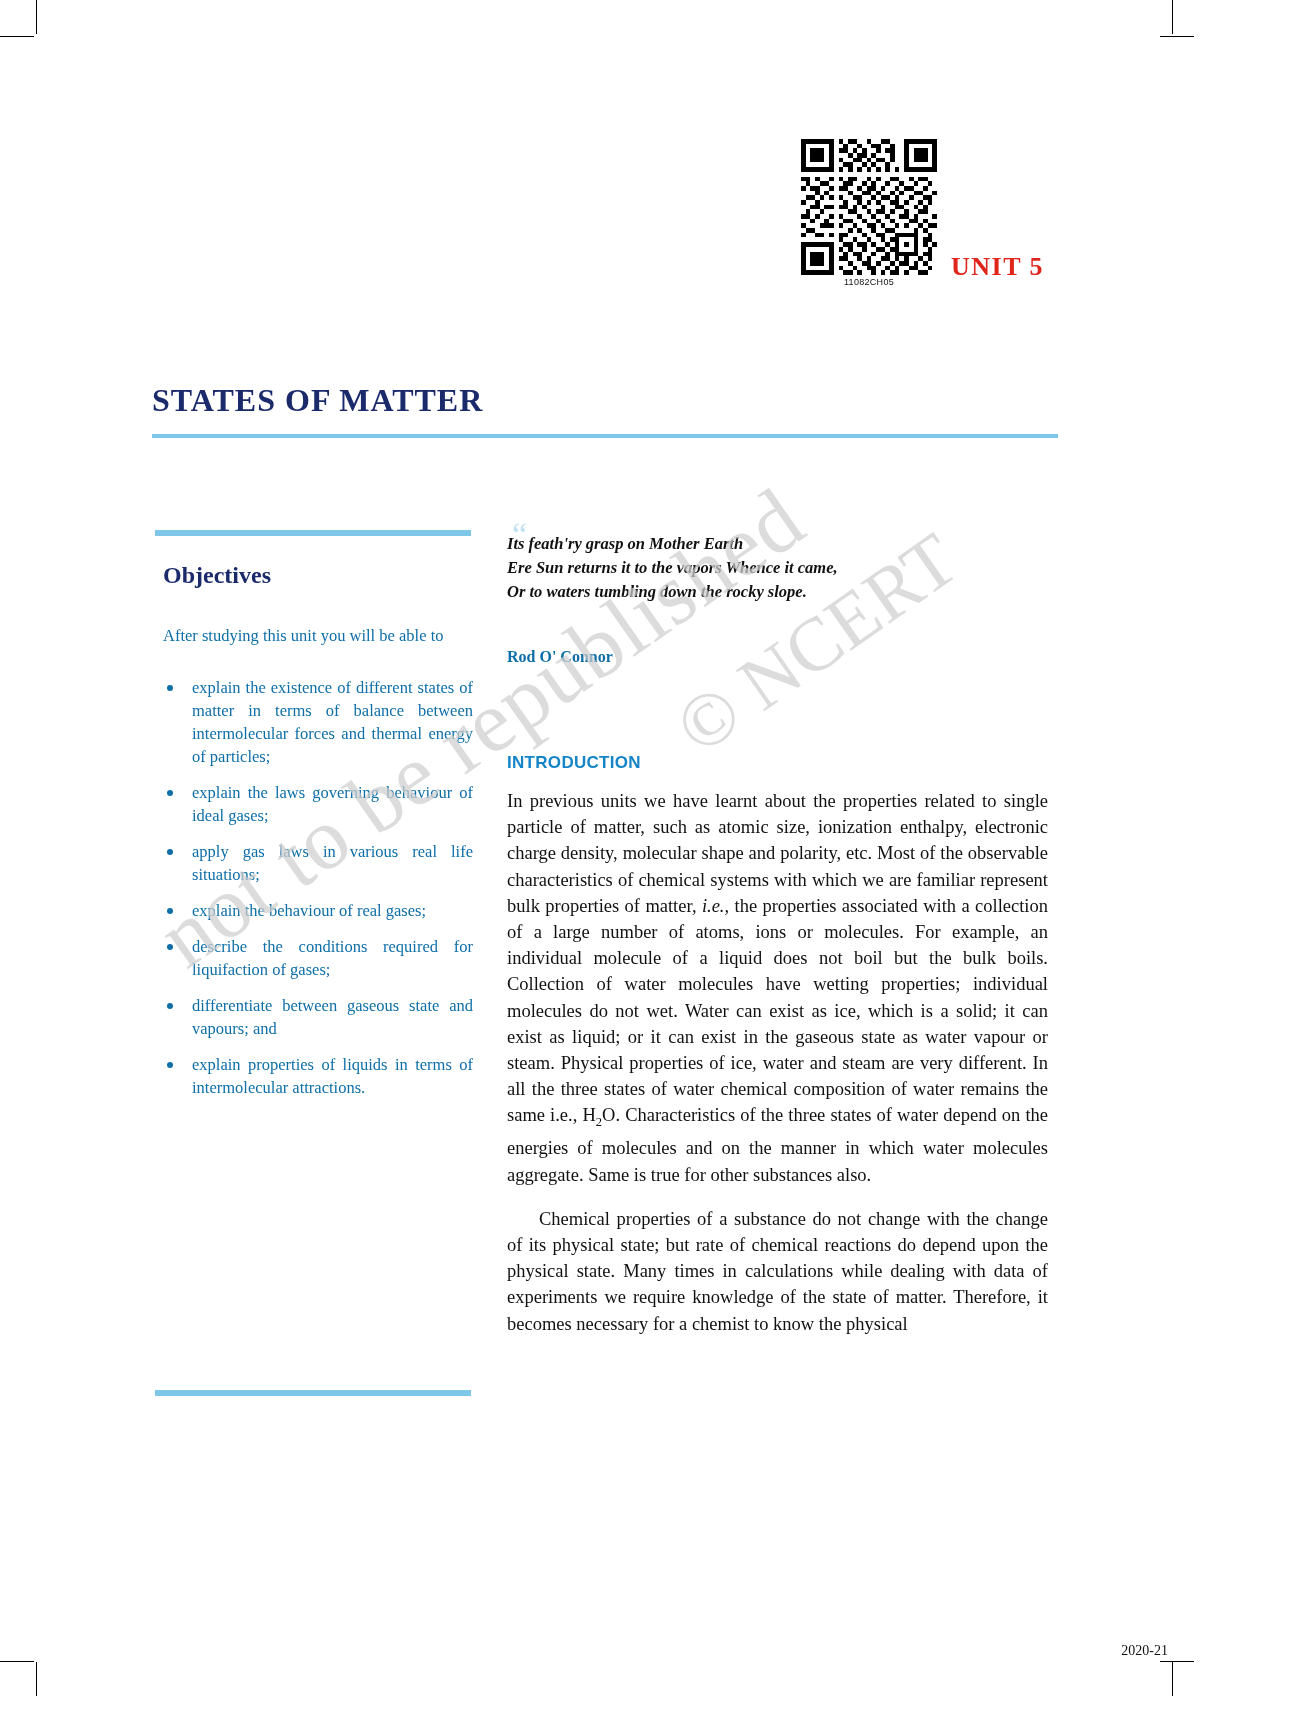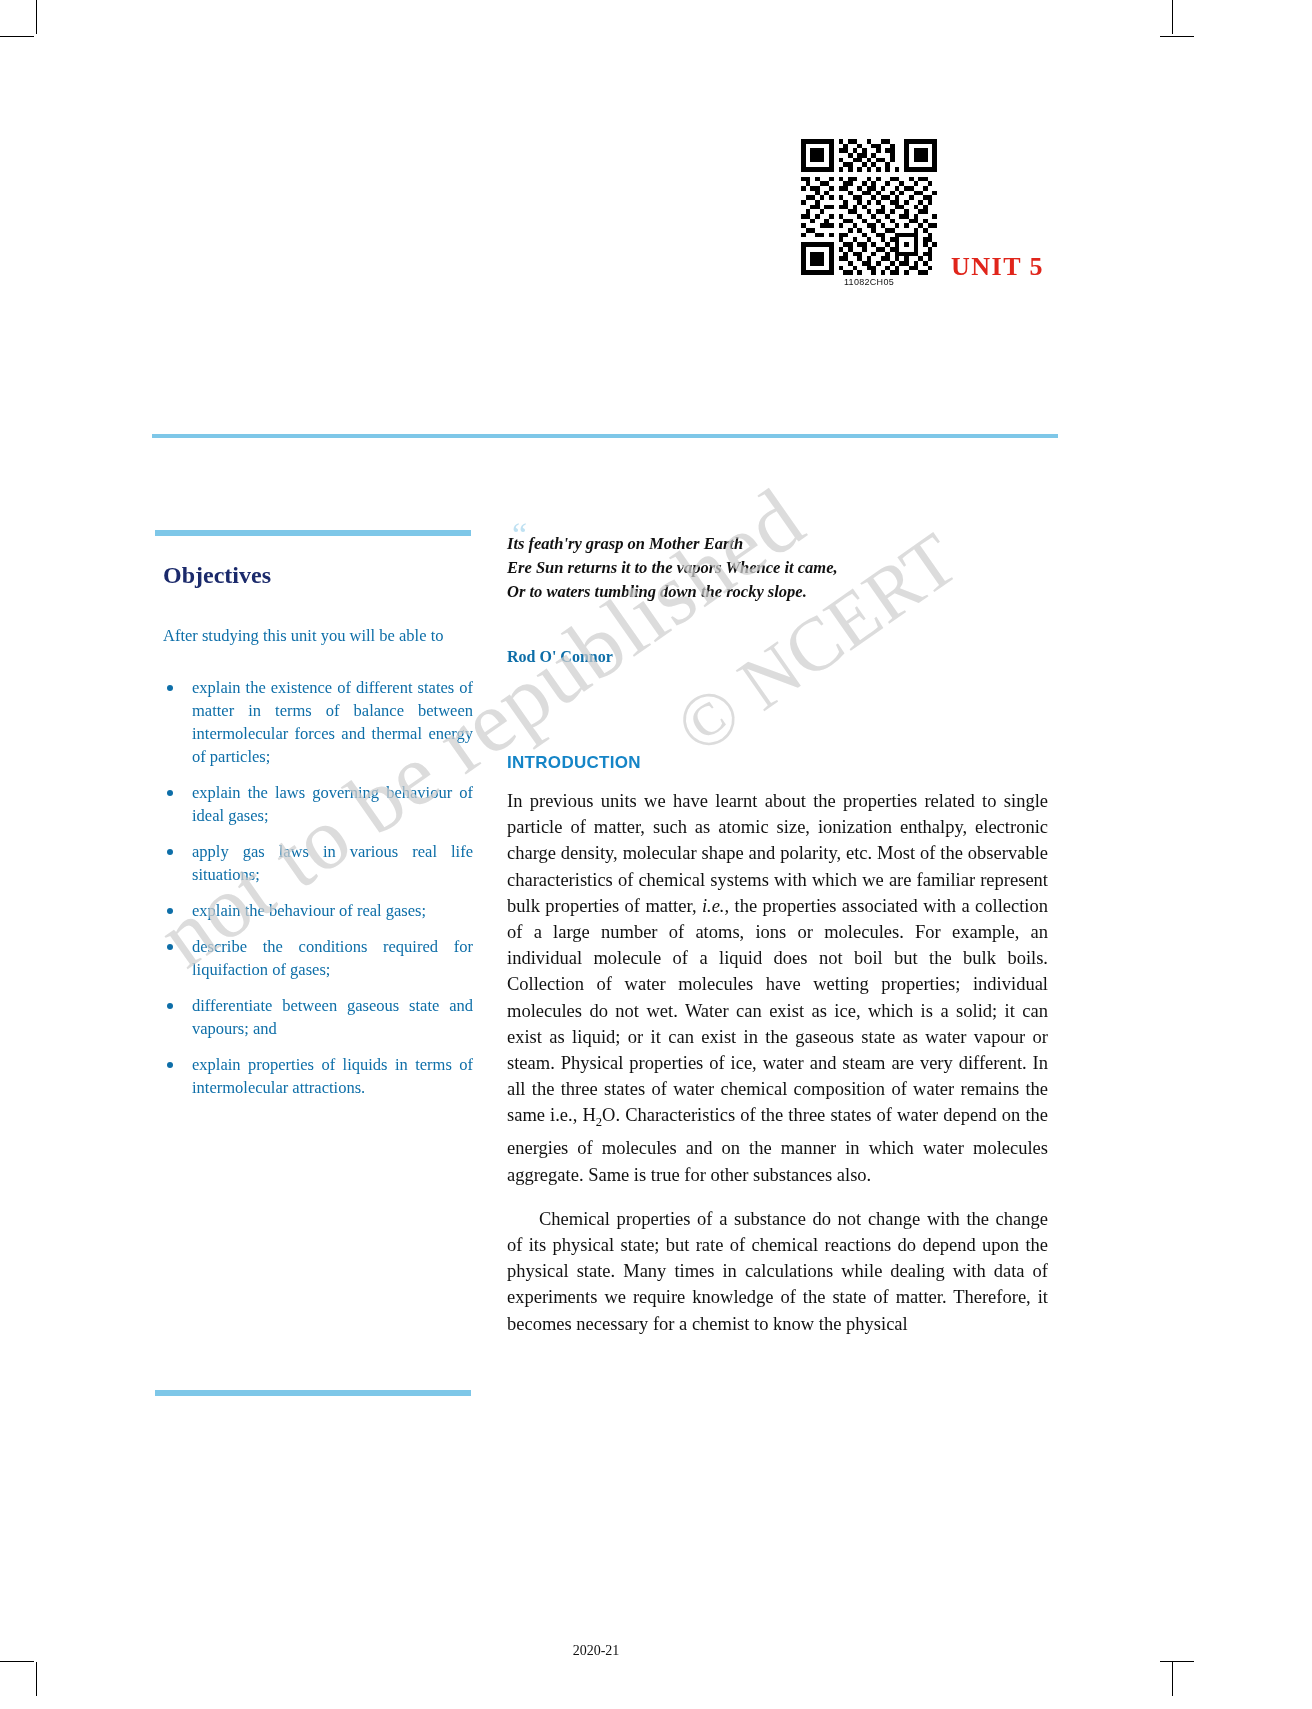--- a/index.html
+++ b/index.html
@@ -234,25 +234,24 @@
     font-size: 76px;
     transform: rotate(-35deg);
     transform-origin: left top;
   }
 
   .footer {
     position: absolute;
     left: 0;
     top: 1643px;
     width: 1168px;
-    text-align: center;
+    text-align: right;
     font-family: "Liberation Serif", serif;
     font-size: 14px;
     color: #111;
-    margin-left: 12px;
   }
 </style>
 </head>
 <body>
 
 <div class="page">
 
   <div class="crop crop-v" style="left:36px; top:0;"></div>
   <div class="crop crop-h" style="left:0; top:36px;"></div>
   <div class="crop crop-v" style="left:1172px; top:0;"></div>
@@ -496,20 +495,21 @@
           <rect x="19" y="28" width="2" height="1"></rect>
           <rect x="22" y="28" width="1" height="1"></rect>
           <rect x="25" y="28" width="2" height="1"></rect>
       </g>
     </svg>
     <div class="qr-label">11082CH05</div>
   </div>
 
   <div class="unit-label">UNIT 5</div>
 
+  <div class="chapter-title">STATES OF MATTER</div>
   <div class="title-rule"></div>
 
   <div class="obj-rule-top"></div>
   <div class="obj-heading">Objectives</div>
   <div class="obj-intro">After studying this unit you will be able to</div>
   <ul class="obj-list">
     <li>explain the existence of different states of matter in terms of balance between intermolecular forces and thermal energy of particles;</li>
     <li>explain the laws governing behaviour of ideal gases;</li>
     <li>apply gas laws in various real life situations;</li>
     <li>explain the behaviour of real gases;</li>

